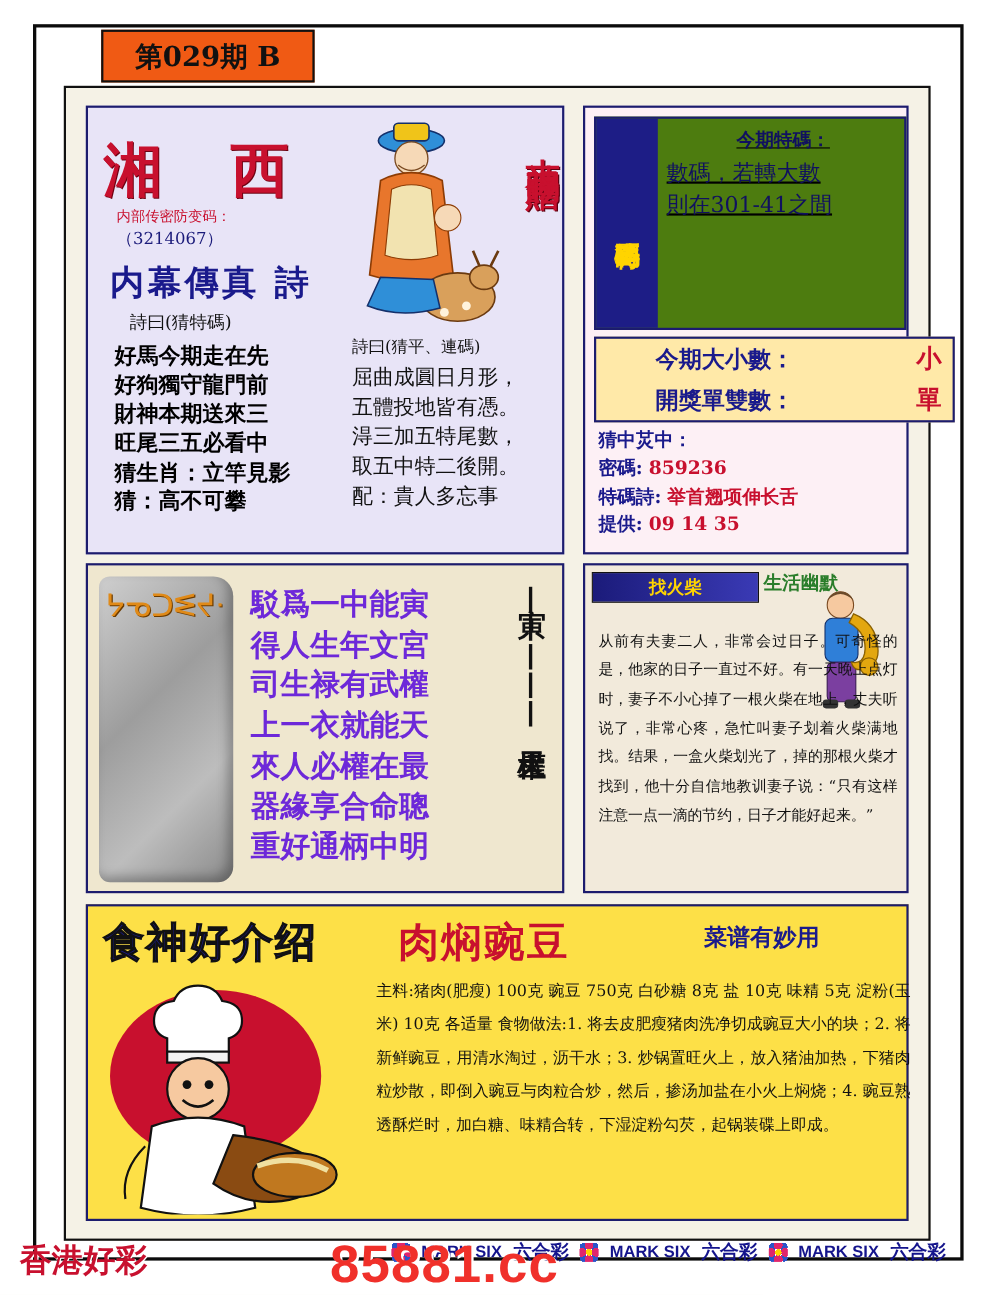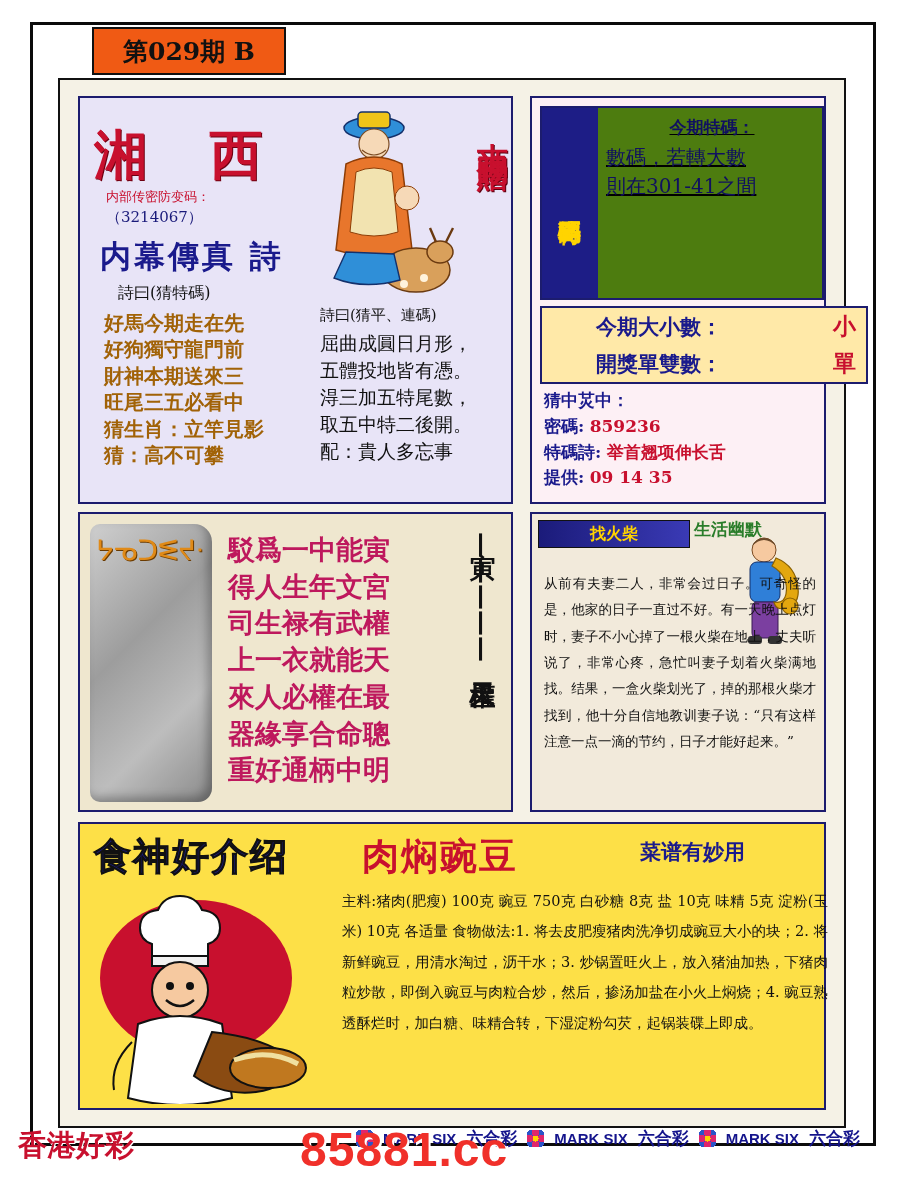--- a/index.html
+++ b/index.html
@@ -92,21 +92,21 @@
   .neimu{
     position:absolute;left:20px;top:138px;font-size:31px;font-weight:bold;
     color:#1a1a8c;font-family:"DejaVu Serif",serif;letter-spacing:3px;
   }
   .shiyue{
     position:absolute;left:38px;top:185px;font-size:16px;color:#111;
     font-family:"DejaVu Serif",serif;
   }
   .poem-left{
     position:absolute;left:24px;top:212px;font-size:20px;line-height:1.32;
-    color:#a16207;font-family:"DejaVu Serif",serif;font-weight:bold;
+    color:#000000;font-family:"DejaVu Serif",serif;font-weight:bold;
   }
   .poem-right-title{
     position:absolute;left:240px;top:208px;font-size:15px;color:#111;
     font-family:"DejaVu Serif",serif;
   }
   .poem-right{
     position:absolute;left:240px;top:232px;font-size:19px;line-height:1.42;
     color:#111;font-family:"DejaVu Serif",serif;
   }
   .god-art{
@@ -164,21 +164,21 @@
     border-radius:10px 18px 14px 10px;
     box-shadow:inset -5px -5px 10px rgba(0,0,0,.28);
   }
   .stone-glyph{
     position:absolute;left:16px;top:20px;width:92px;height:240px;color:#e08a18;
     font-size:28px;font-family:"DejaVu Serif",serif;line-height:1.2;
     text-shadow:1px 1px 0 #6b3b00;
   }
   .stone-poem{
     position:absolute;left:148px;top:18px;font-size:27px;line-height:1.36;
-    color:#be185d;font-family:"DejaVu Serif",serif;font-weight:bold;
+    color:#6d28d9;font-family:"DejaVu Serif",serif;font-weight:bold;
     writing-mode:horizontal-tb;
   }
   .stone-side{
     position:absolute;right:12px;top:18px;font-size:26px;line-height:1.3;
     color:#111;font-family:"DejaVu Serif",serif;font-weight:bold;
     writing-mode:vertical-rl;
   }
   
   .p-mid-right{
     left:470px;top:432px;width:296px;height:300px;

